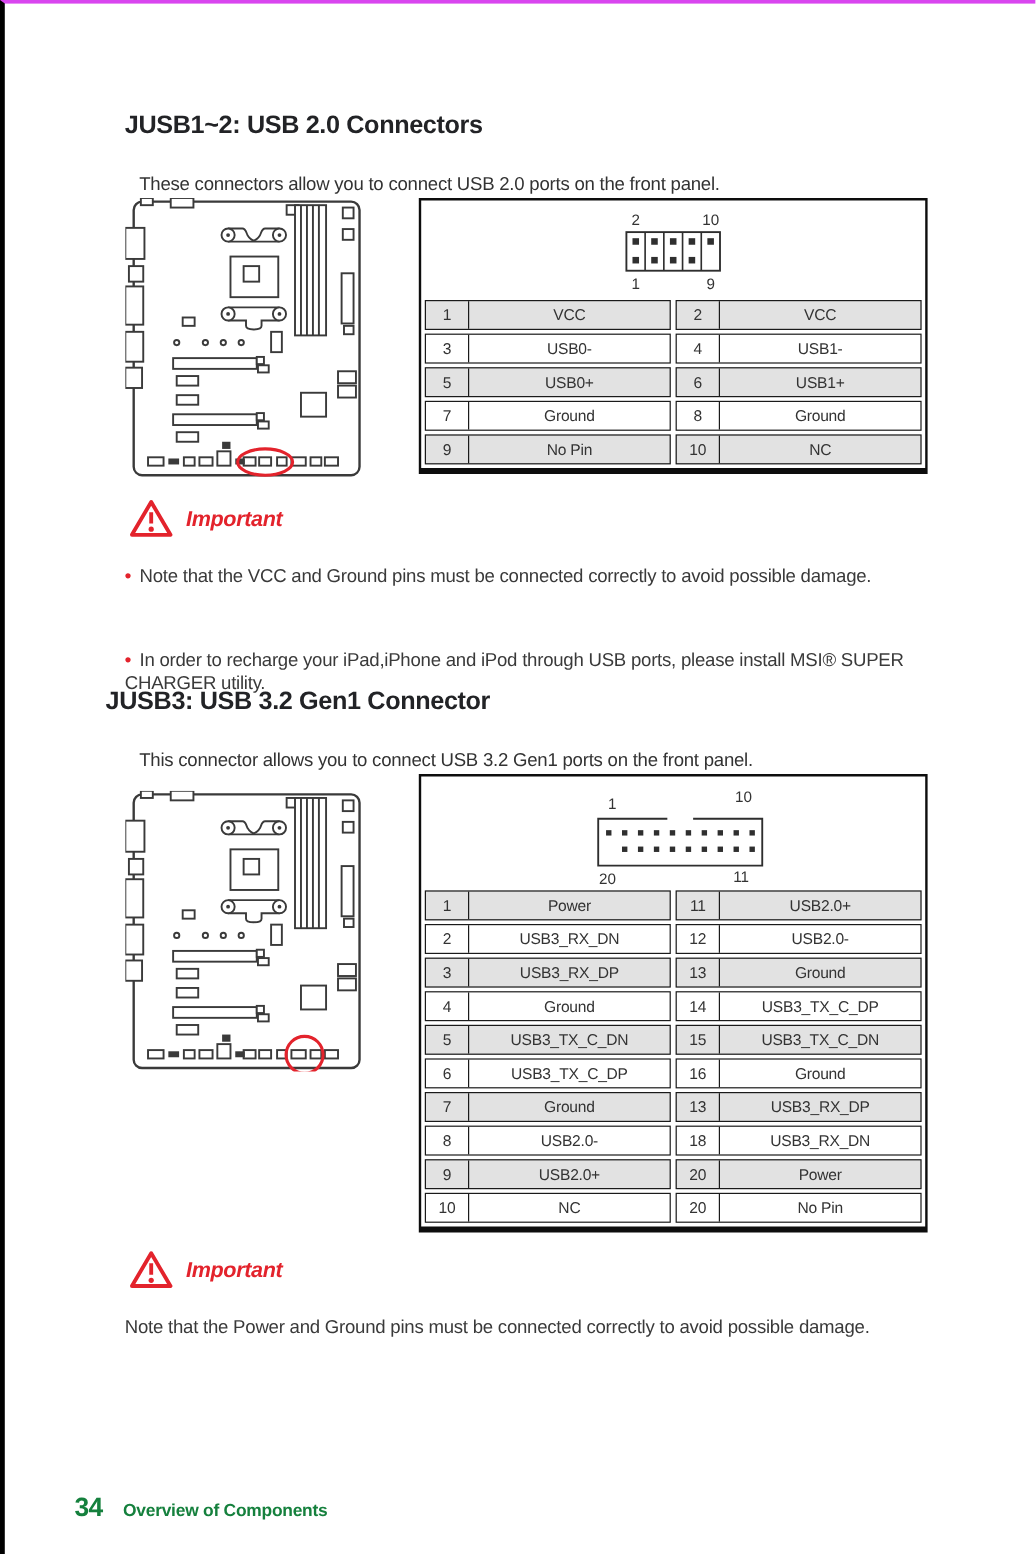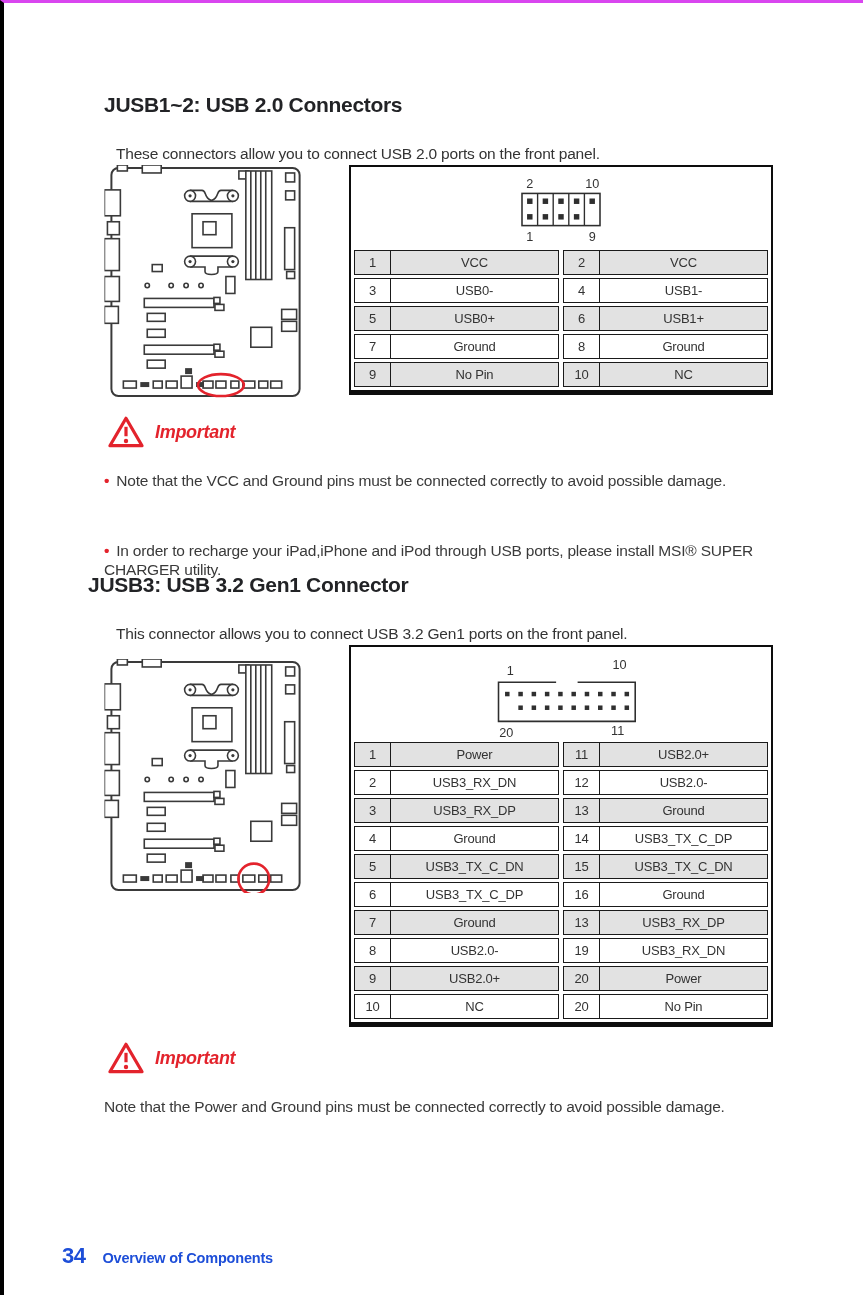--- a/index.html
+++ b/index.html
@@ -58,21 +58,21 @@
   .note{
     font-size:15.5px;line-height:1.28;color:#3a3a3a;
     letter-spacing:-0.2px;
   }
   .note.bulleted::before{
     content:"\2022";color:var(--red);font-style:normal;
     margin-right:7px;font-weight:bold;
   }
 
   
-  .footer{display:flex;align-items:baseline;gap:17px;color:#1d4ed8;}
+  .footer{display:flex;align-items:baseline;gap:17px;color:#15803d;}
   .footer .pnum{font-size:22px;font-weight:bold;letter-spacing:-0.5px;}
   .footer .ptitle{font-size:14.5px;font-weight:bold;letter-spacing:-0.2px;}
 
   svg text{font-family:"Liberation Sans", sans-serif;fill:#333;}
   .hidden-defs{position:absolute;width:0;height:0;overflow:hidden;}
 </style>
 </head>
 <body>
 
 <svg class="hidden-defs" aria-hidden="true">
@@ -378,21 +378,21 @@
             <div class="pcell">13</div>
             <div class="scell">USB3_RX_DP</div>
           </div>
       </div>
       <div class="prow">
         <div class="half">
             <div class="pcell">8</div>
             <div class="scell">USB2.0-</div>
           </div>
         <div class="half">
-            <div class="pcell">19</div>
+            <div class="pcell">18</div>
             <div class="scell">USB3_RX_DN</div>
           </div>
       </div>
       <div class="prow shaded">
         <div class="half">
             <div class="pcell">9</div>
             <div class="scell">USB2.0+</div>
           </div>
         <div class="half">
             <div class="pcell">20</div>

